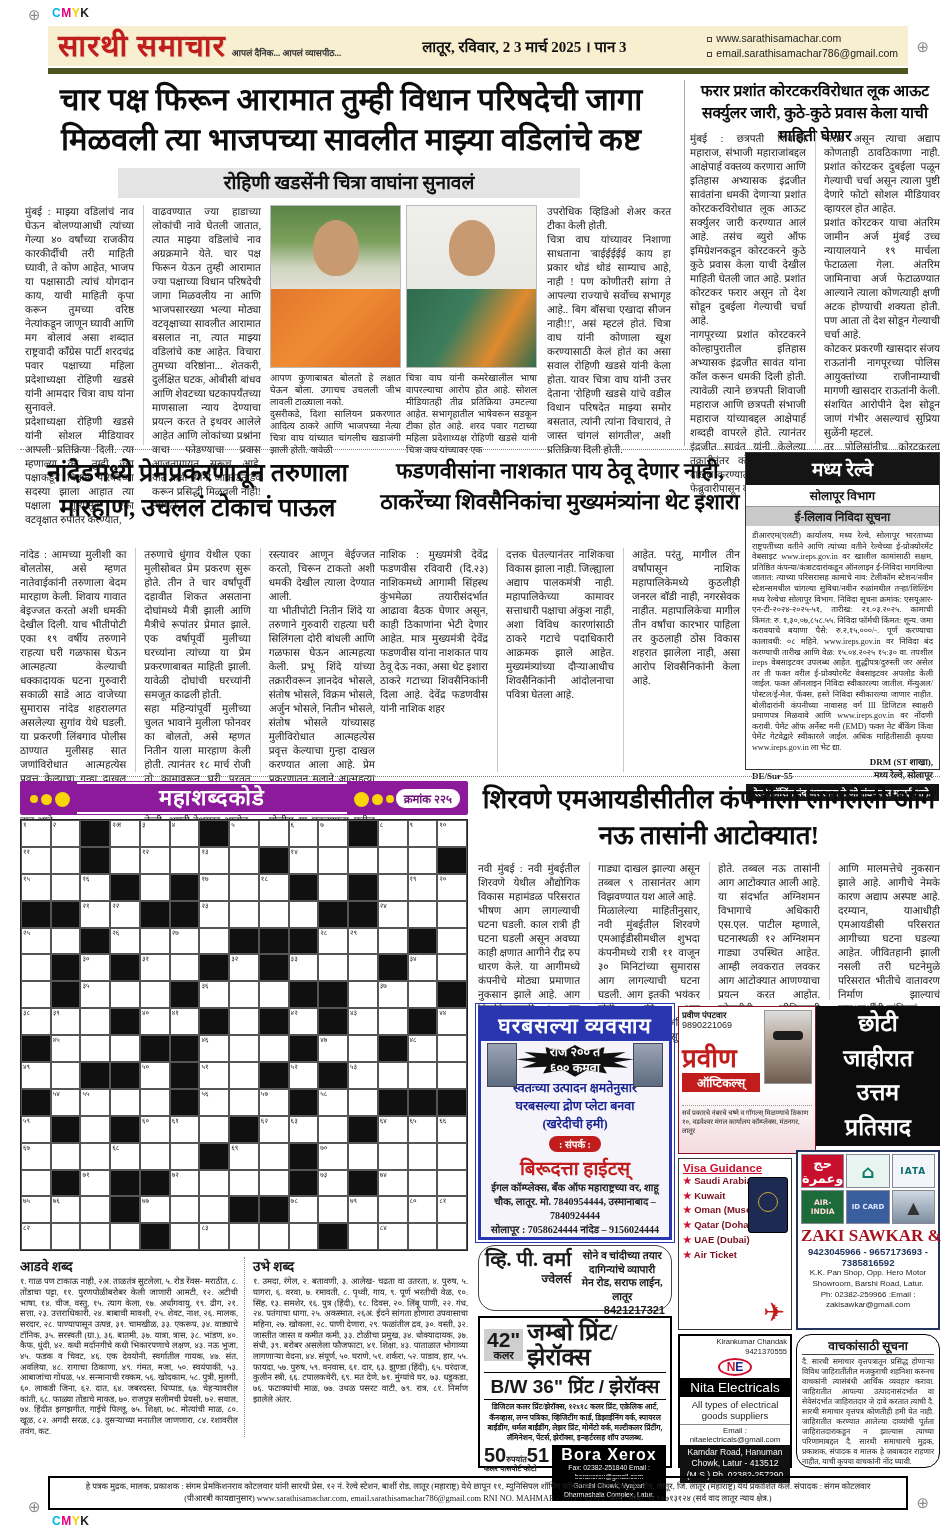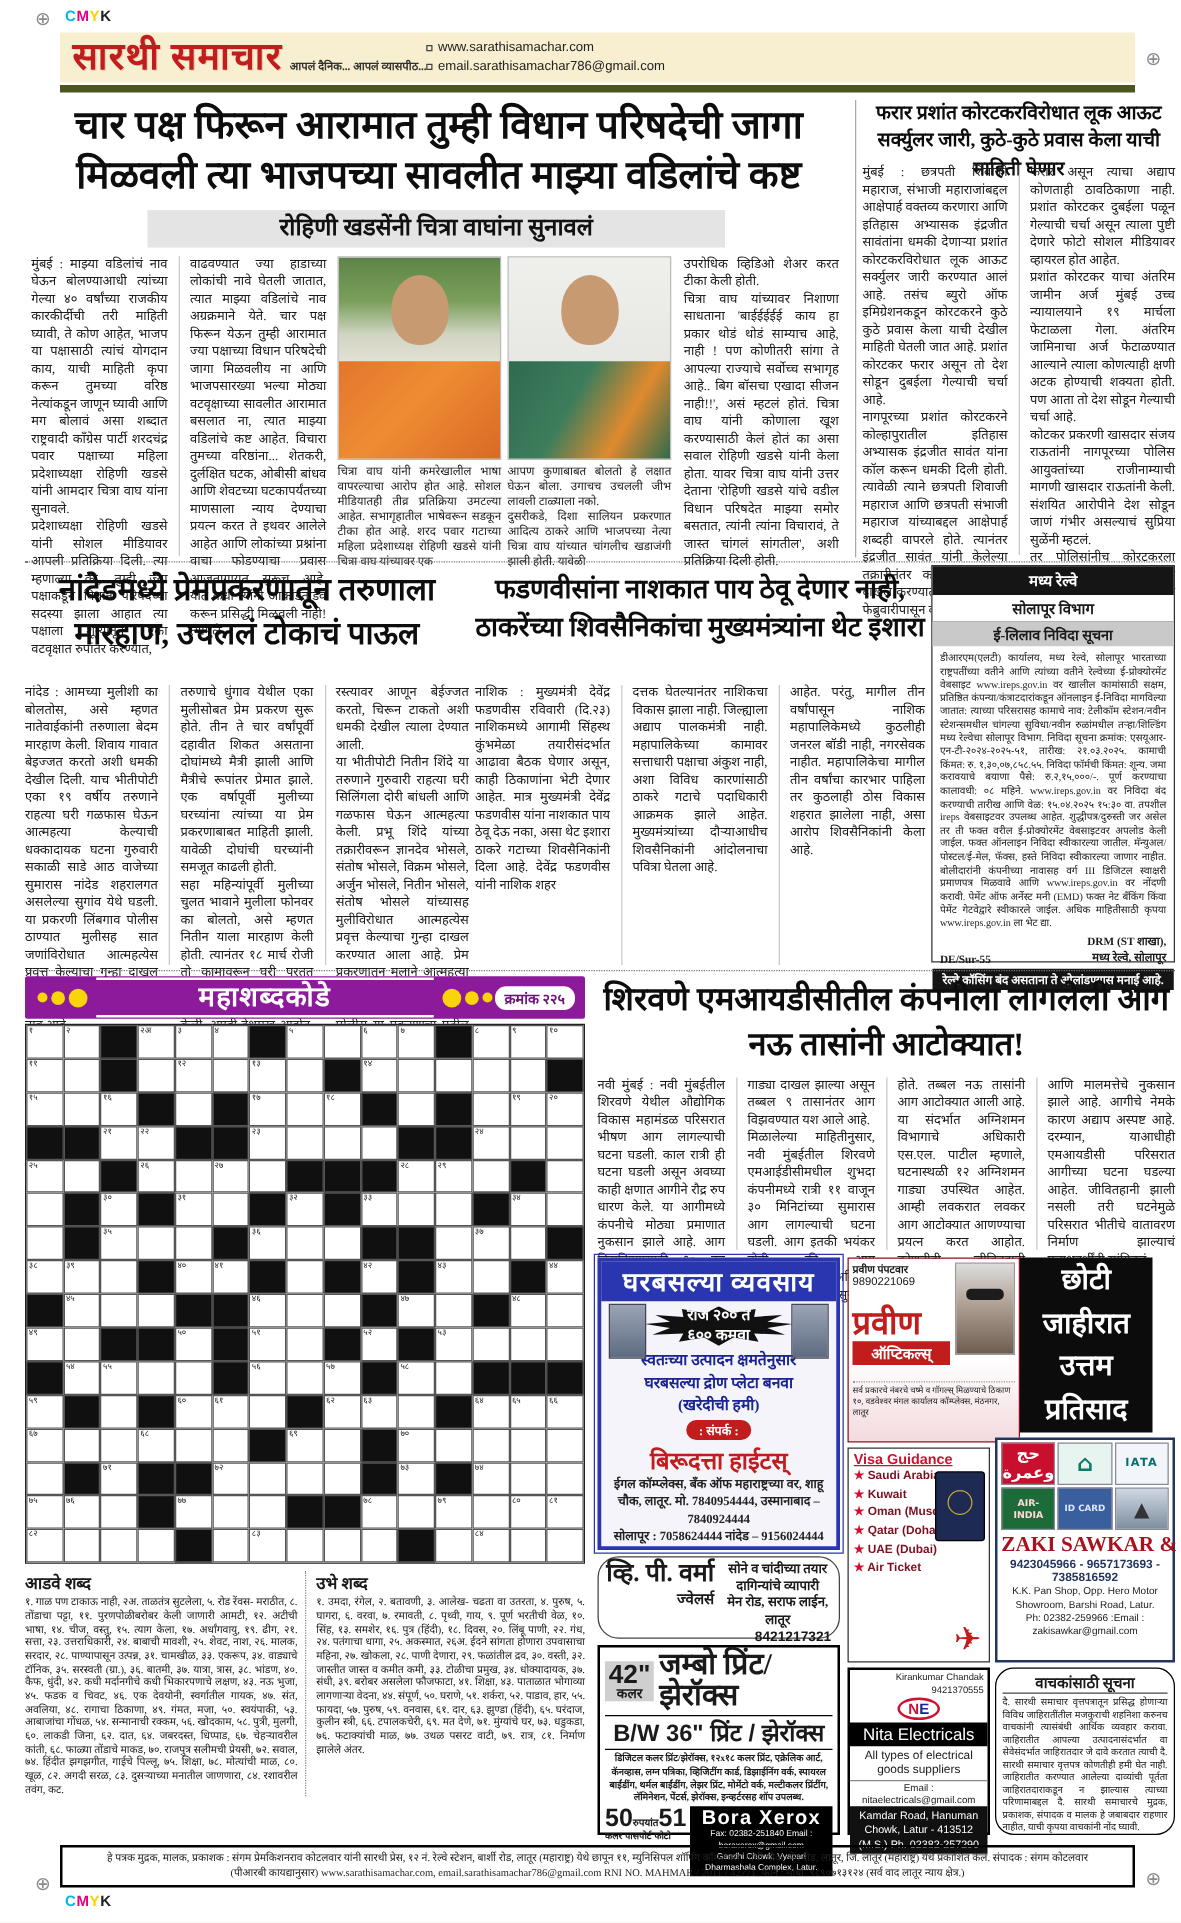--- a/index.html
+++ b/index.html
@@ -36,21 +36,21 @@
   .photo .torso { position:absolute; left:0; bottom:0; width:100%; height:78px; }
   .photo1-bg { background:linear-gradient(180deg,#5d8448 0%,#7ba05c 22%,#cfd4c0 38%,#e7e4da 55%,#d8d3c6 100%); }
   .photo1-torso { background:linear-gradient(135deg,#e2762d 0%,#ef8c33 45%,#d96a25 100%); }
   .photo2-bg { background:linear-gradient(180deg,#efefec 0%,#e6e6e2 60%,#dcdcd6 100%); }
   .photo2-torso { background:linear-gradient(120deg,#2f6b4e 0%,#3d7d5c 40%,#e08a2e 70%,#2f6b4e 100%); }
   .caption-row { display:flex; gap:5px; margin-top:4px; }
   .caption { width:131px; font-size:9.3px; line-height:1.3; text-align:justify; white-space:pre-line; }
 
   
   .railway { border:1px solid #333; background:#fff; display:flex; flex-direction:column; }
-  .rail-head { background:#151515; color:#fff; text-align:center; font-weight:bold; font-size:12px; padding:3px 0; }
+  .rail-head { background:#151515; color:#fff; text-align:center; font-weight:bold; font-size:19px; padding:3px 0; }
   .rail-div { text-align:center; font-weight:bold; font-size:12px; padding:2px 0; border-bottom:1px solid #999; }
   .rail-notice { background:#c9c9c9; text-align:center; font-weight:bold; font-size:11.5px; padding:2px 0; }
   .rail-body { font-size:8.1px; line-height:1.31; text-align:justify; padding:5px 6px 2px 6px; flex:1; white-space:pre-line; }
   .rail-sign { display:flex; justify-content:space-between; align-items:flex-end; padding:0 6px 3px 6px; font-size:9px; font-weight:bold; }
   .rail-sign .right { text-align:right; white-space:pre-line; }
   .rail-foot { background:#151515; color:#fff; text-align:center; font-size:9.5px; font-weight:bold; padding:2px 0; }
 
   
   .cw-header { background:#8c1a9b; height:34px; display:flex; align-items:center; padding:0 8px; border-radius:2px; }
   .cw-title { color:#fff; font-weight:bold; font-size:22px; flex:1; text-align:center; letter-spacing:1px; border-top:2px solid #fff; border-bottom:2px solid #fff; line-height:1.25; margin:0 6px; }
@@ -155,20 +155,21 @@
 
 <div id="page">
 
   <div class="abs regmark" style="left:28px;top:6px">⊕</div>
   <div class="abs cmyk" style="left:52px;top:6px"><span class="c">C</span><span class="m">M</span><span class="y">Y</span><span class="k">K</span></div>
   <div class="abs regmark" style="right:16px;top:38px">⊕</div>
 
   <div class="abs masthead">
     <div class="logo">सारथी समाचार</div>
     <div class="tagline">आपलं दैनिक... आपलं व्यासपीठ...</div>
+    <div class="dateline">लातूर, रविवार, 2 3  मार्च  2025 । पान 3</div>
     <div class="mast-contact">
       <div><span class="sq"></span><span>www.sarathisamachar.com</span></div>
       <div><span class="sq"></span><span>email.sarathisamachar786@gmail.com</span></div>
     </div>
   </div>
   <div class="abs olive-rule"></div>
 
   <div class="abs headline" style="left:22px;top:80px;width:658px;font-size:31px;line-height:1.3">चार पक्ष फिरून आरामात तुम्ही विधान परिषदेची जागा मिळवली त्या भाजपच्या सावलीत माझ्या वडिलांचे कष्ट</div>
   <div class="abs subhead-band" style="left:118px;top:168px;width:462px;height:30px;font-size:19px;line-height:30px">रोहिणी खडसेंनी चित्रा वाघांना सुनावलं</div>
   <div class="abs" style="left:25px;top:205px;width:655px;height:240px;display:flex;gap:9px">
@@ -182,23 +183,23 @@
         <div class="photo photo1-bg">
             <div class="head"></div>
             <div class="torso photo1-torso"></div>
           </div>
         <div class="photo photo2-bg">
             <div class="head"></div>
             <div class="torso photo2-torso"></div>
           </div>
       </div>
       <div class="caption-row">
-        <div class="caption">चित्रा वाघ यांनी कमरेखालील भाषा वापरल्याचा आरोप होत आहे. सोशल मीडियातही तीव्र प्रतिक्रिया उमटल्या आहेत. सभागृहातील भाषेवरून सडकून टीका होत आहे. शरद पवार गटाच्या महिला प्रदेशाध्यक्ष रोहिणी खडसे यांनी चित्रा वाघ यांच्यावर एक</div>
         <div class="caption">आपण कुणाबाबत बोलतो हे लक्षात घेऊन बोला. उगाचच उचलली जीभ लावली टाळ्याला नको.
 दुसरीकडे, दिशा सालियन प्रकरणात आदित्य ठाकरे आणि भाजपच्या नेत्या चित्रा वाघ यांच्यात चांगलीच खडाजंगी झाली होती. यावेळी</div>
+        <div class="caption">चित्रा वाघ यांनी कमरेखालील भाषा वापरल्याचा आरोप होत आहे. सोशल मीडियातही तीव्र प्रतिक्रिया उमटल्या आहेत. सभागृहातील भाषेवरून सडकून टीका होत आहे. शरद पवार गटाच्या महिला प्रदेशाध्यक्ष रोहिणी खडसे यांनी चित्रा वाघ यांच्यावर एक</div>
       </div>
     </div>
     <div class="body-cols" style="width:124px">
         <div class="body-col">उपरोधिक व्हिडिओ शेअर करत टीका केली होती.
 चित्रा वाघ यांच्यावर निशाणा साधताना 'बाईईईईई काय हा प्रकार थोडं थोडं साम्याच आहे, नाही ! पण कोणीतरी सांगा ते आपल्या राज्याचे सर्वोच्च सभागृह आहे.. बिग बॉसचा एखादा सीजन नाही!!', असं म्हटलं होतं. चित्रा वाघ यांनी कोणाला खूश करण्यासाठी केलं होतं का असा सवाल रोहिणी खडसे यांनी केला होता. यावर चित्रा वाघ यांनी उत्तर देताना 'रोहिणी खडसे यांचे वडील विधान परिषदेत माझ्या समोर बसतात, त्यांनी त्यांना विचारावं, ते जास्त चांगलं सांगतील', अशी प्रतिक्रिया दिली होती.</div>
       </div>
   </div>
 
   <div class="abs vrule" style="left:684px;top:80px;height:366px"></div>
 
@@ -773,21 +774,21 @@
     <div class="nita-logo">
         <span>N</span>
         <span class="e">E</span>
       </div>
     <div class="nita-brand">Nita Electricals</div>
     <div class="nita-desc">All types of electrical goods suppliers</div>
     <div class="nita-email">Email : nitaelectricals@gmail.com</div>
     <div class="nita-addr">Kamdar Road, Hanuman Chowk, Latur - 413512 (M.S.) Ph. 02382-257290</div>
   </div>
 
-  <div class="ad choti-ad" style="left:816px;top:1006px;width:106px;height:140px">छोटी
+  <div class="ad choti-ad" style="left:816px;top:1006px;width:124px;height:140px">छोटी
 जाहीरात
 उत्तम
 प्रतिसाद</div>
 
   <div class="ad zaki-ad" style="left:796px;top:1150px;width:144px;height:180px">
     <div class="zaki-icons">
       <div class="zk zk-haj">حج وعمرة</div>
       <div class="zk zk-mosque">⌂</div>
       <div class="zk zk-iata">IATA</div>
       <div class="zk zk-air">AIR-INDIA</div>

